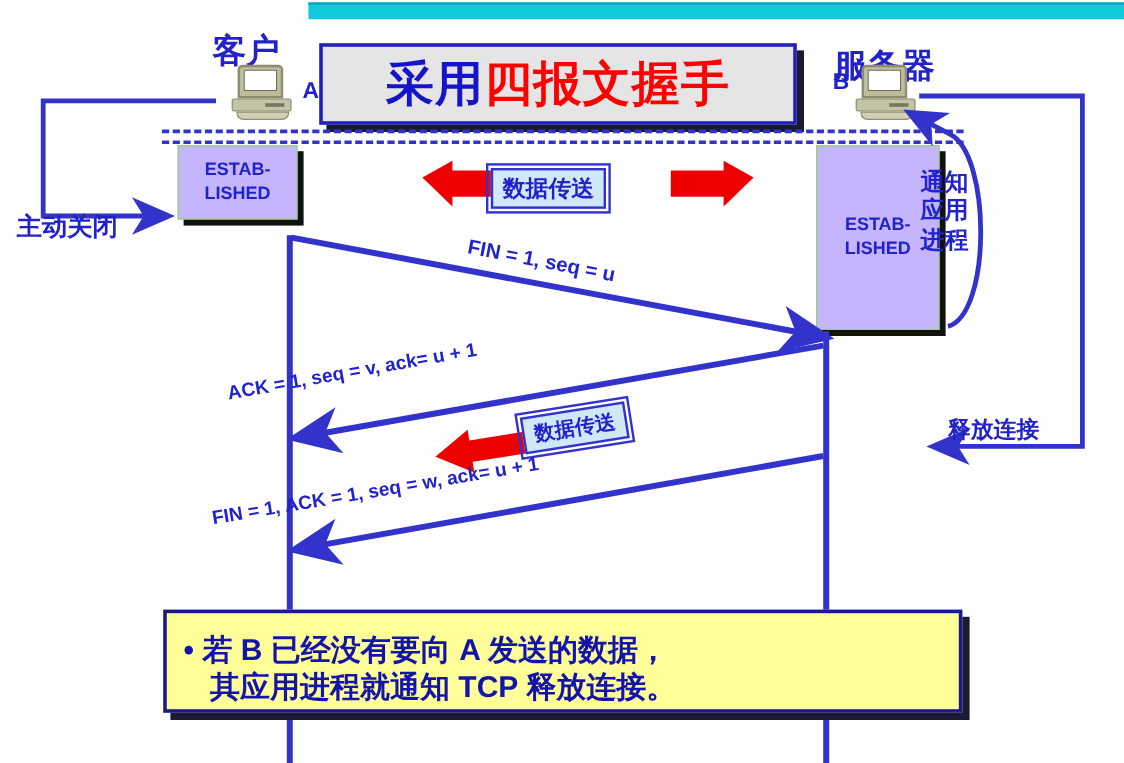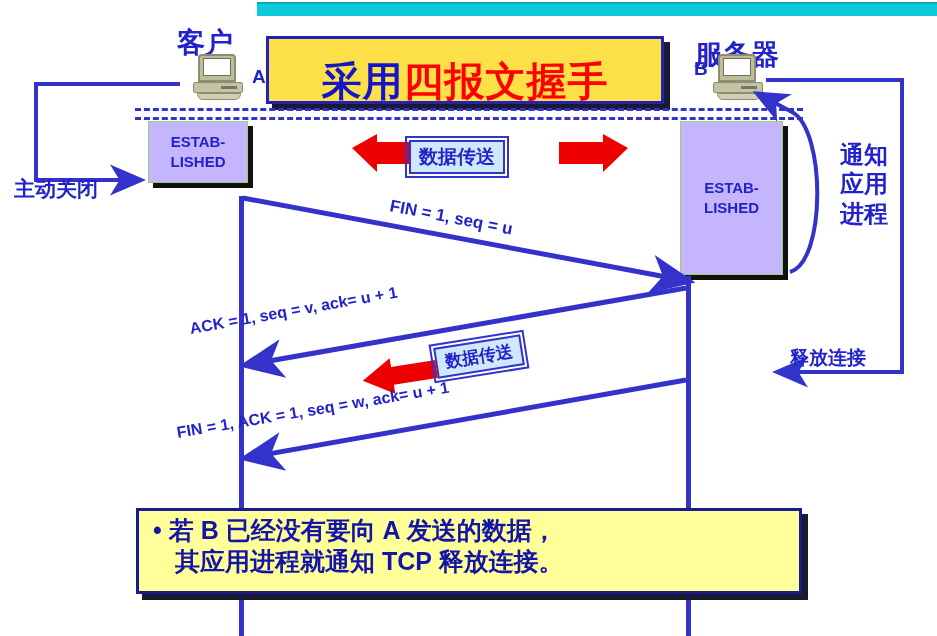--- a/index.html
+++ b/index.html
@@ -11,23 +11,23 @@
     font-family:"Liberation Sans","DejaVu Sans",sans-serif;
   }
   .abs{position:absolute;}
 
   
   #cyan-bar{left:257px;top:2px;width:680px;height:12px;background:#0fcada;border-top:2px solid #0aa8bb;}
 
   
   #title-banner{
     left:266px;top:36px;width:392px;height:62px;
-    background:#fde047;border:3px solid #2222bb;
+    background:#e5e5e5;border:3px solid #2222bb;
     box-shadow:6px 6px 0 #1a1a33;
-    display:flex;align-items:flex-end;justify-content:center;
+    display:flex;align-items:center;justify-content:center;
   }
   #title-banner .t{
     font-size:40px;font-weight:bold;letter-spacing:1px;line-height:1;
     white-space:nowrap;
   }
   .t-blue{color:#1414c8;}
   .t-red{color:#ff0000;}
 
   
   .dashline{left:135px;width:668px;height:0;border-top:3px dashed #3333cc;}
@@ -87,30 +87,30 @@
     transform-origin:left center;
   }
   #msg1{left:390px;top:196px;font-size:17px;transform:rotate(11deg);}
   #msg2{left:190px;top:320px;font-size:16px;transform:rotate(-10deg);}
   #msg3{left:177px;top:424px;font-size:16px;transform:rotate(-9.5deg);}
 
   
   .side-note{color:#2222cc;font-weight:bold;white-space:nowrap;}
   #note-active-close{left:14px;top:150px;font-size:21px;margin-top:25px;}
   #note-passive-close{left:790px;top:345px;font-size:19px;}
-  #note-notify{left:840px;top:140px;font-size:24px;line-height:1.22;text-align:left;}
+  #note-notify{left:767px;top:140px;font-size:20px;line-height:1.22;text-align:left;}
 
   
   #bottom-box{
     left:136px;top:508px;width:666px;height:86px;
     background:#ffff99;border:3px solid #1a1a8c;
     box-shadow:6px 6px 0 #1a1a33;
     box-sizing:border-box;
     color:#1414aa;font-size:25px;font-weight:bold;line-height:1.22;
-    padding:4px 10px 0 14px;
+    padding:16px 10px 0 14px;
   }
   #bottom-box .l2{padding-left:22px;}
 </style>
 </head>
 <body>
 
 <div id="stage">
 
   <div class="abs" id="cyan-bar"></div>
 

